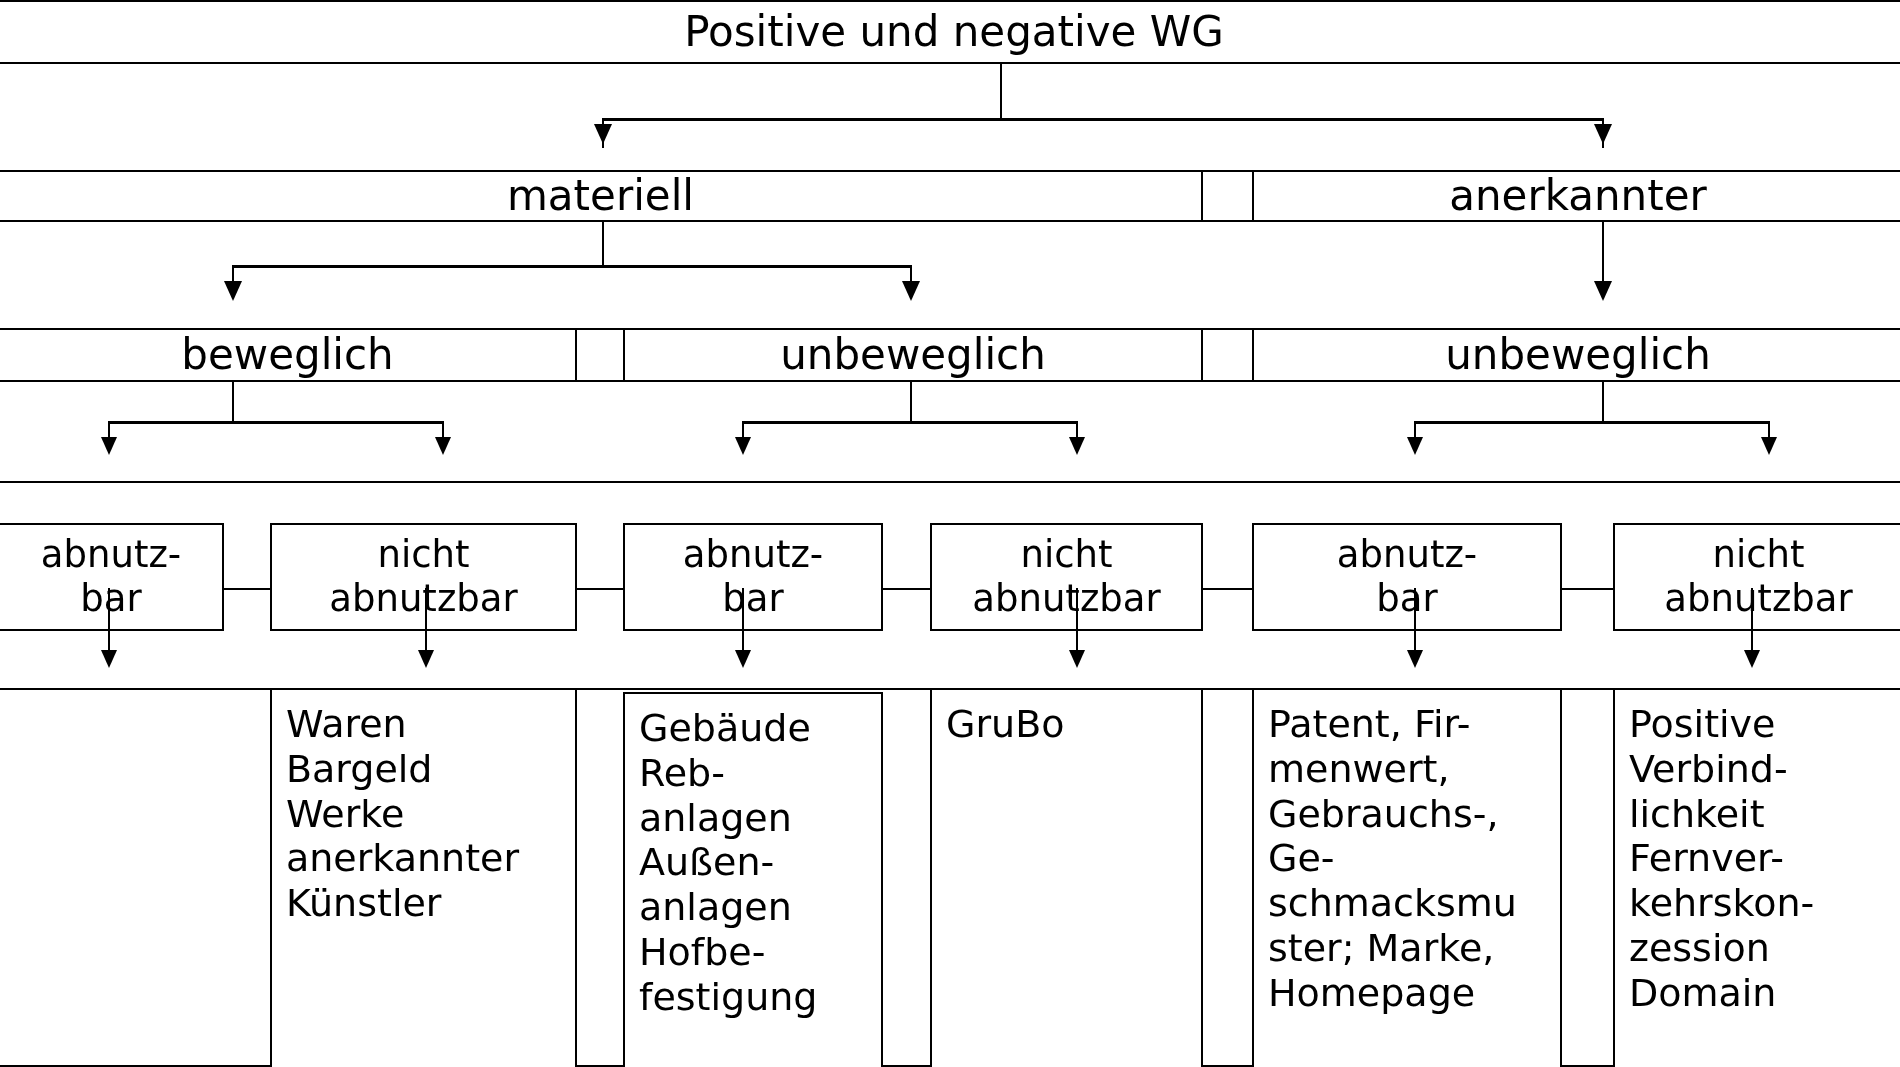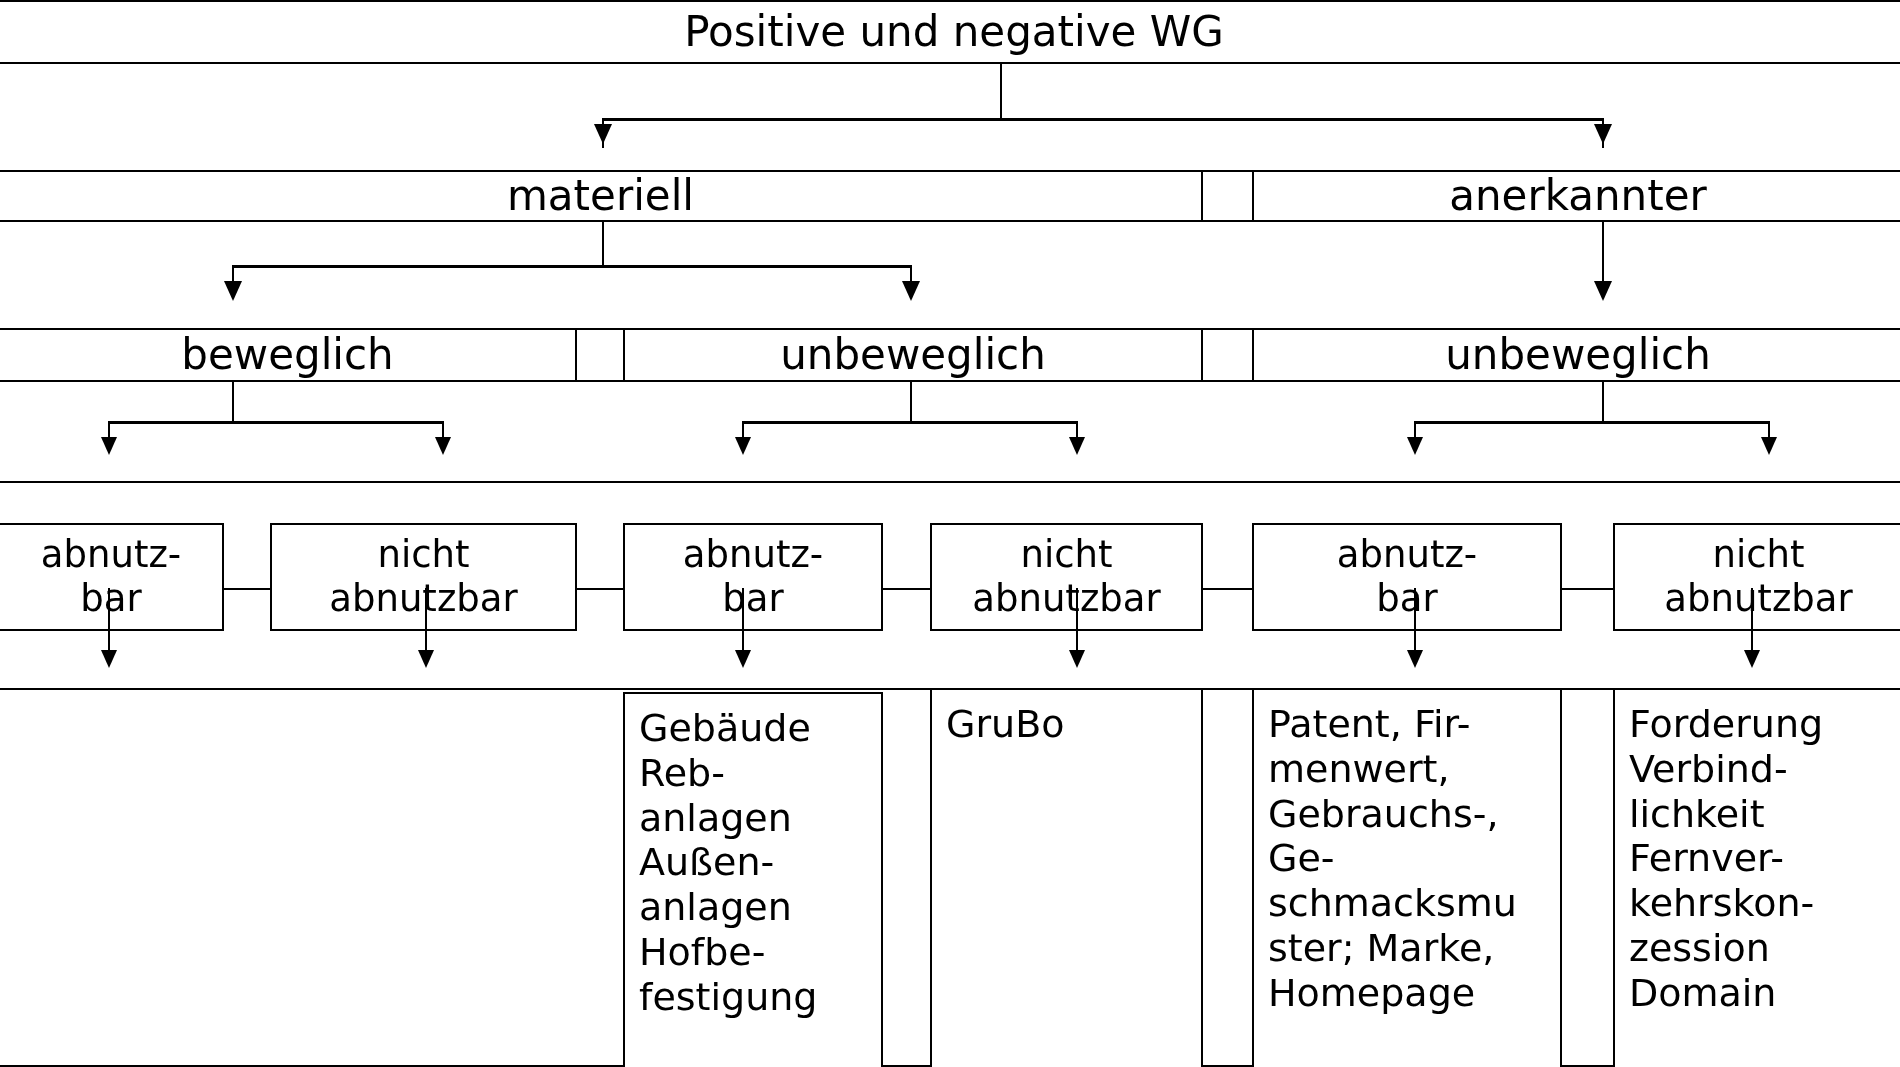--- a/index.html
+++ b/index.html
@@ -142,20 +142,27 @@
 
   <div class="vline" style="left:1076px;top:588px;height:68px;"></div>
   <div class="arrow-sm" style="left:1069px;top:650px;"></div>
 
   <div class="vline" style="left:1414px;top:588px;height:68px;"></div>
   <div class="arrow-sm" style="left:1407px;top:650px;"></div>
 
   <div class="vline" style="left:1751px;top:588px;height:68px;"></div>
   <div class="arrow-sm" style="left:1744px;top:650px;"></div>
 
+  <div class="box tl content-box" style="left:270px;top:688px;width:307px;height:379px;border-bottom:none;">
+    <span class="cell-text">Waren
+Bargeld
+Werke
+anerkannter
+Künstler</span>
+  </div>
   <div class="box tl content-box" style="left:623px;top:692px;width:260px;height:379px;border-bottom:none;">
     <span class="cell-text">Gebäude
 Reb-
 anlagen
 Außen-
 anlagen
 Hofbe-
 festigung</span>
   </div>
   <div class="box tl content-box" style="left:1252px;top:688px;width:310px;height:379px;border-bottom:none;">
@@ -164,21 +171,21 @@
 Gebrauchs-,
 Ge-
 schmacksmu
 ster; Marke,
 Homepage</span>
   </div>
   <div class="box tl content-box" style="left:930px;top:688px;width:273px;height:379px;border-bottom:none;">
     <span class="cell-text">GruBo</span>
   </div>
   <div class="box tl content-box" style="left:1613px;top:688px;width:289px;height:379px;border-right:none;border-bottom:none;">
-    <span class="cell-text">Forderung
+    <span class="cell-text">Positive
 Verbind-
 lichkeit
 Fernver-
 kehrskon-
 zession
 Domain</span>
   </div>
 
 </div>
 

